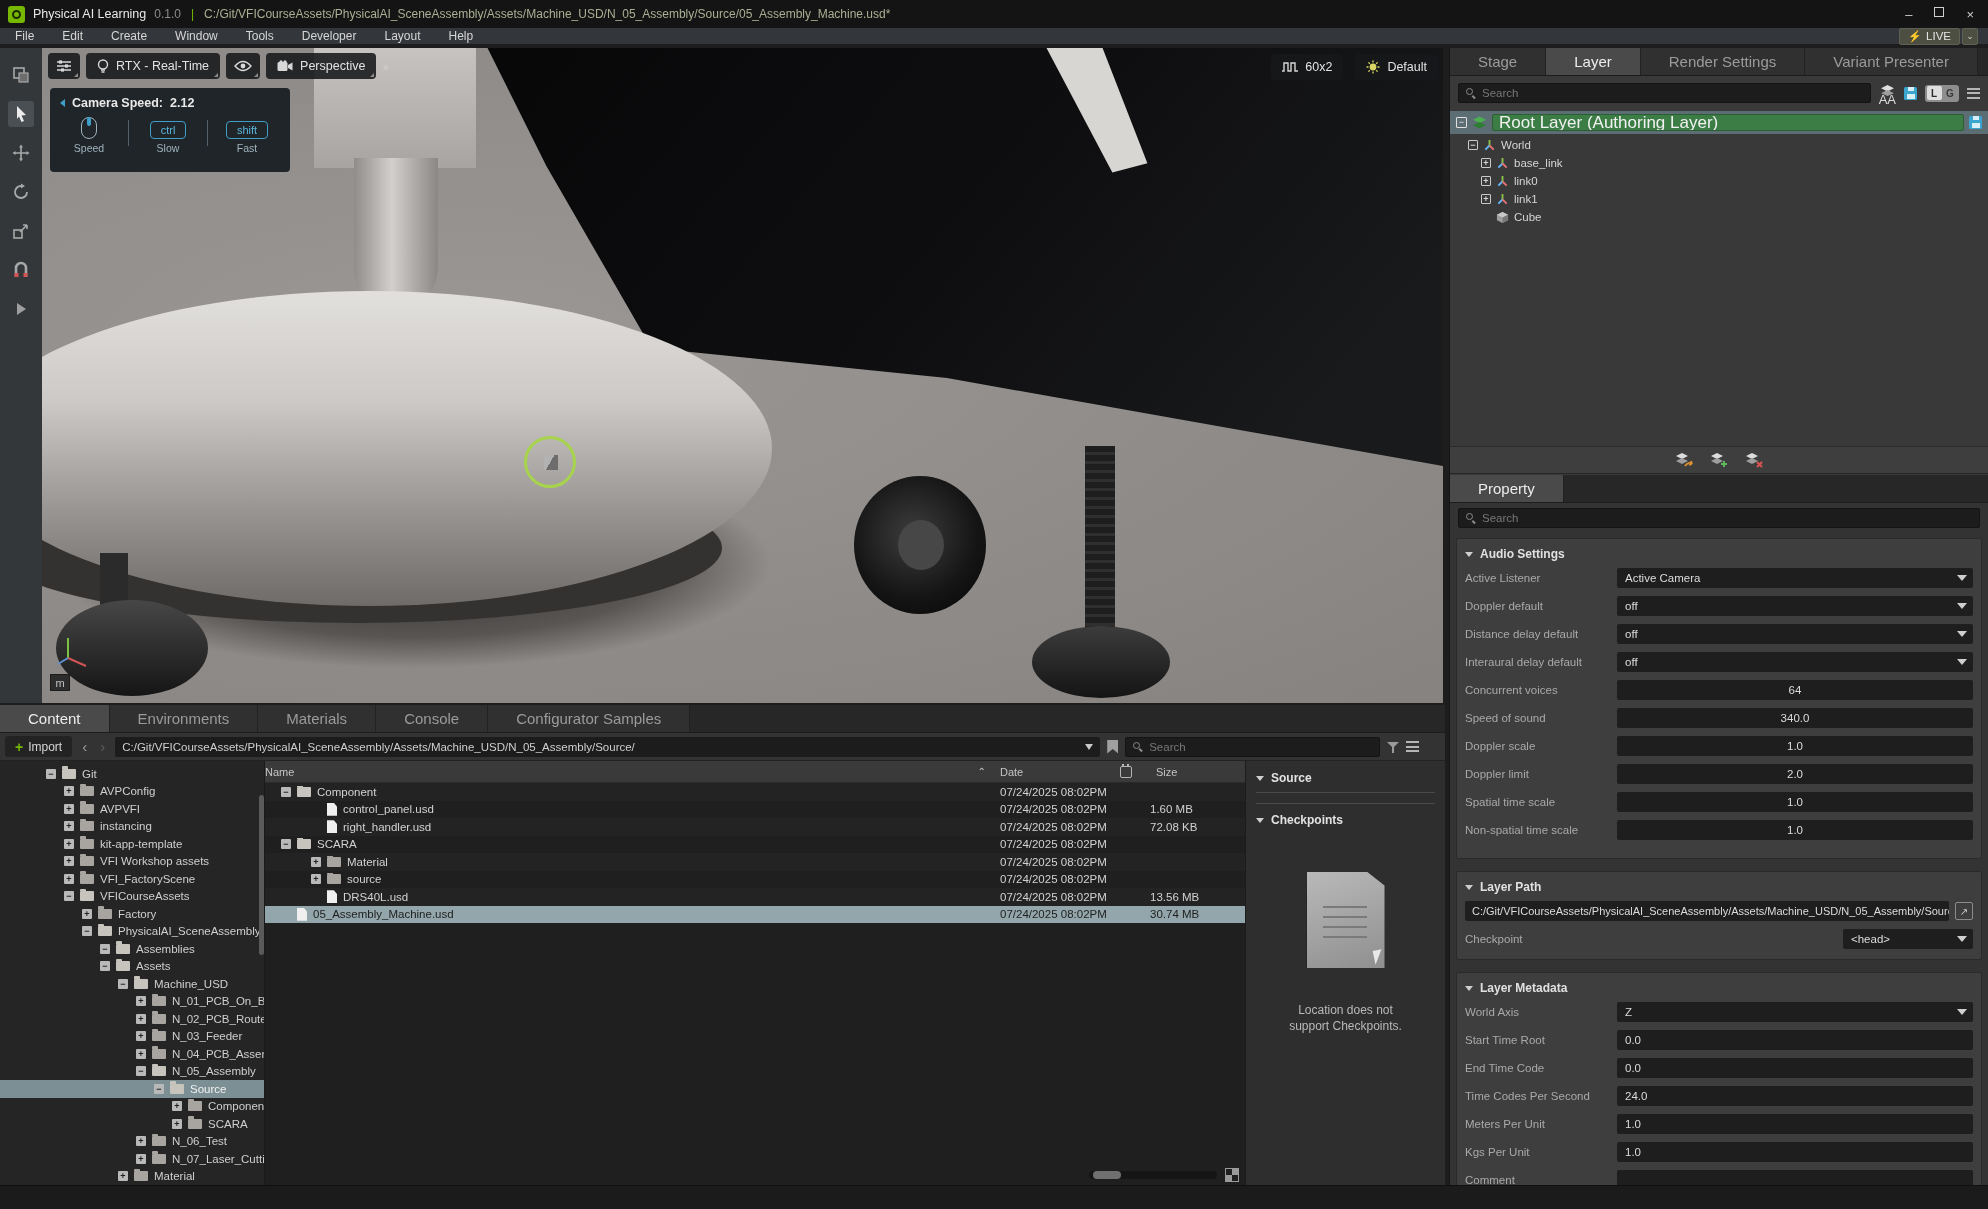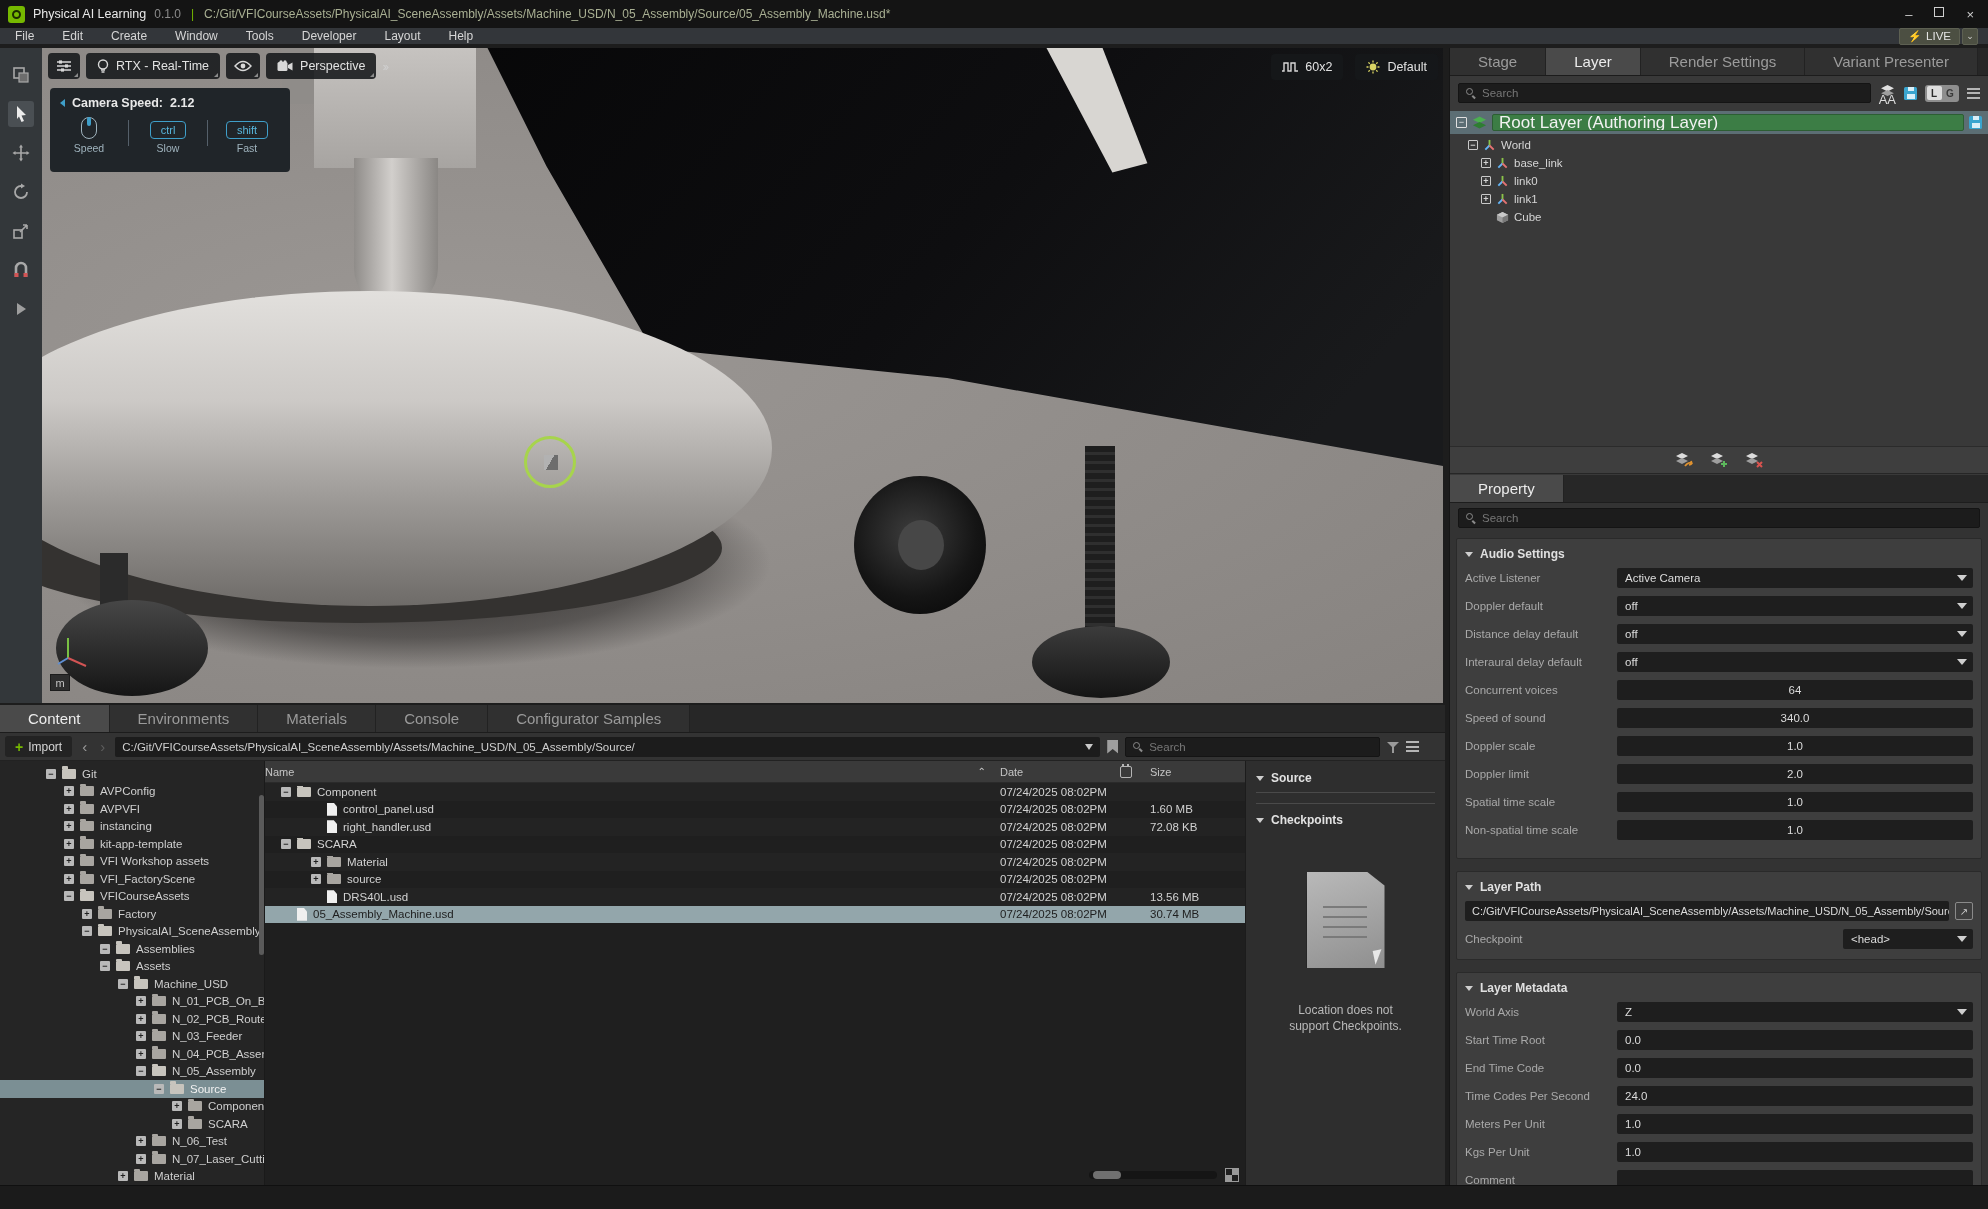--- a/index.html
+++ b/index.html
@@ -156,21 +156,21 @@
   .cb-body{flex:1;display:flex;min-height:0}
   .cb-tree{width:265px;background:#252525;border-right:1px solid #1a1a1a;position:relative;overflow:hidden;padding-top:4px}
   .ctrow{display:flex;align-items:center;gap:6px;height:17.5px;font-size:11.5px;color:#cfcfcf;white-space:nowrap}
   .ctrow.sel{background:#7b8f94;color:#f2f2f2}
   .vsb{position:absolute;right:1px;top:90px;width:5px;height:160px;background:#5a5a5a;border-radius:3px}
   .cb-files{flex:1;background:#1f1f1f;display:flex;flex-direction:column;position:relative;min-width:0}
   .fhead{height:22px;background:#3a3a3a;border-bottom:1px solid #2a2a2a;display:flex;align-items:center;font-size:11px;color:#c5c5c5}
   .fh-name{flex:1;display:flex;align-items:center}
   .fh-sort{margin-left:auto;margin-right:14px;color:#cfcfcf;font-size:10px}
   .fh-date{width:150px;flex:none}
-  .fh-size{width:95px;flex:none;display:flex;align-items:flex-end;gap:18px}
+  .fh-size{width:95px;flex:none;display:flex;align-items:flex-end;gap:24px}
   .cal{width:12px;height:12px;border:1.5px solid #b5b5b5;border-radius:2px;position:relative;margin-left:-30px}
   .cal::before{content:"";position:absolute;left:1px;top:-3px;width:2px;height:3px;background:#b5b5b5;box-shadow:5px 0 #b5b5b5}
   .frow{display:flex;align-items:center;height:17.5px;font-size:11.5px;color:#d2d2d2}
   .frow:nth-child(odd){background:#232323}
   .frow.sel{background:#93a6ab;color:#1e1e1e}
   .frow.sel .exp{background:#2e2e2e;color:#ddd}
   .f-name{flex:1;display:flex;align-items:center;gap:6px;overflow:hidden;white-space:nowrap}
   .f-date{width:150px;flex:none}
   .f-size{width:95px;flex:none}
   .hslider{position:absolute;right:28px;bottom:6px;width:128px;height:8px;background:#151515;border-radius:4px}

